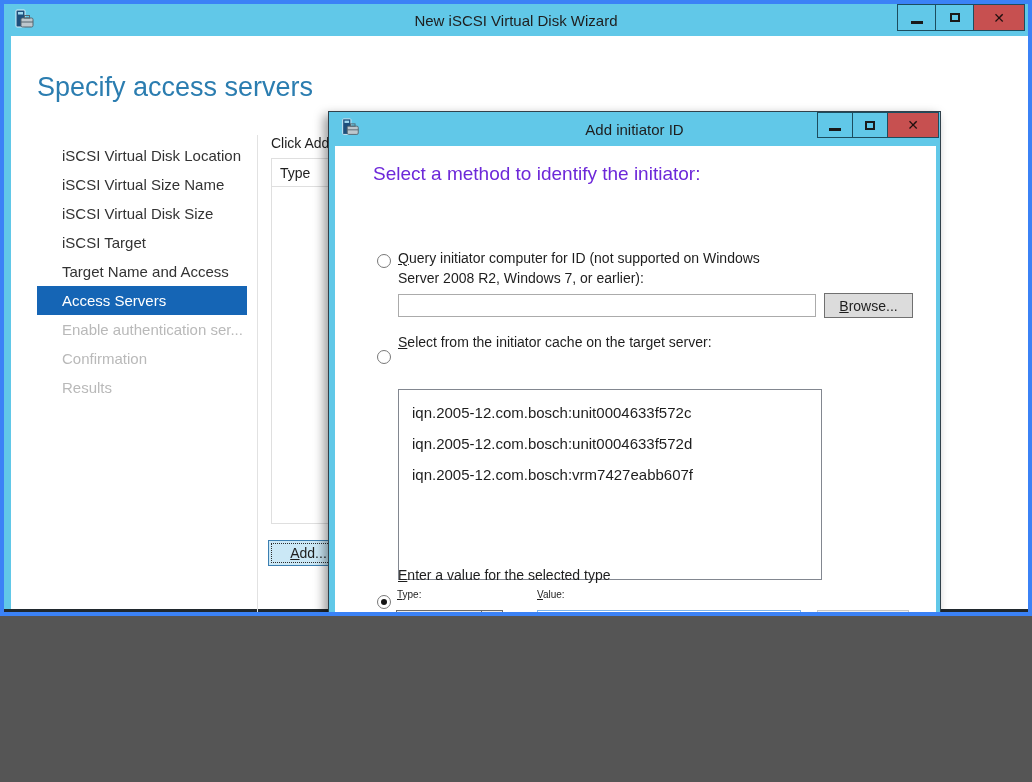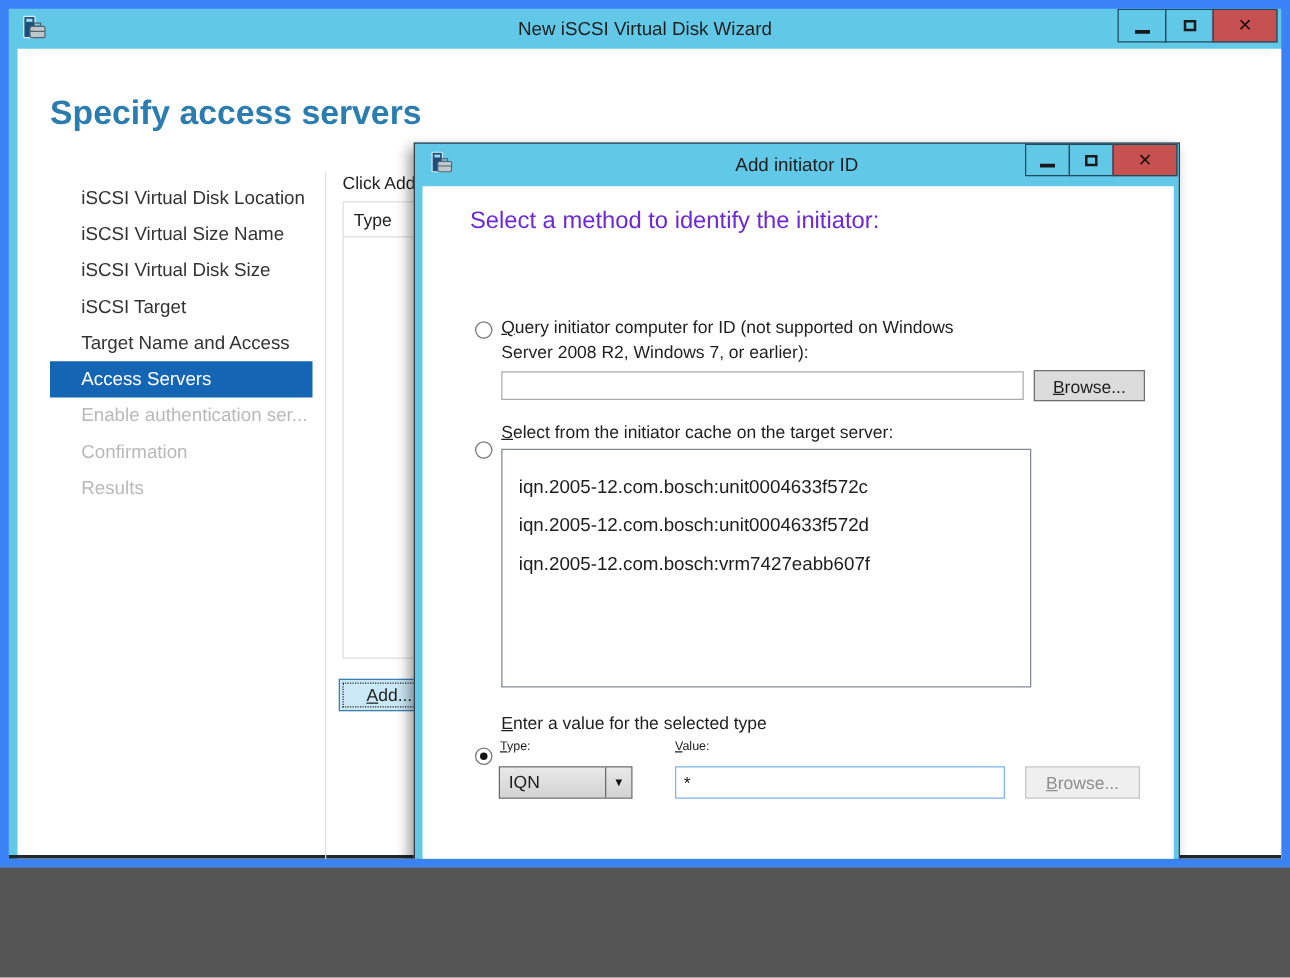--- a/index.html
+++ b/index.html
@@ -1,17 +1,17 @@
 <!DOCTYPE html>
 <html><head>
 <meta charset="utf-8">
 <style>
   html,body{margin:0;padding:0;background:#555;}
   *{box-sizing:border-box;font-family:"Liberation Sans","DejaVu Sans",sans-serif;}
-  .stage{position:relative;width:1032px;height:694px;background:#61c8e8;border:7px solid #3b82f6;overflow:hidden;}
+  .stage{position:relative;width:1032px;height:616px;background:#61c8e8;border:4px solid #3b82f6;overflow:hidden;}
   .abs{position:absolute;}
 
   
   .titlebar-title{font-size:15px;color:#1e1e1e;text-align:center;}
   .win-controls{display:flex;}
   .win-btn{height:27px;border:1px solid #1c4d5f;display:flex;align-items:center;justify-content:center;margin-left:-1px;cursor:default;}
   .win-btn.minb,.win-btn.maxb{width:39px;background:transparent;}
   .win-btn.closeb{width:52px;background:#c75050;}
   .min-glyph{width:12px;height:3px;background:#191919;margin-top:9px;}
   .max-glyph{width:10px;height:9px;border:2px solid #191919;}
@@ -34,27 +34,27 @@
   .radio{width:14px;height:14px;border:1px solid #787878;border-radius:50%;background:#fff;position:relative;}
   .radio.checked::after{content:"";position:absolute;inset:3px;border-radius:50%;background:#151515;}
 
   .opt-label{font-size:14px;color:#1e1e1e;white-space:pre-line;line-height:20px;}
   u{text-decoration:underline;}
 
   .combo{display:flex;background:linear-gradient(#e9e9e9,#d2d2d2);border:1px solid #6a6a6a;}
   .combo-text{flex:1;font-size:14px;color:#1e1e1e;padding:3px 0 0 7px;}
   .combo-arrow{width:21px;border-left:1px solid #6a6a6a;display:flex;align-items:center;justify-content:center;font-size:9px;color:#111;}
 
-  .listbox{background:#fff;border:1px solid #828790;overflow:hidden;padding-top:14px;}
+  .listbox{background:#fff;border:1px solid #828790;overflow:hidden;padding-top:7px;margin-top:33px;}
   .iqn-row{height:31px;line-height:31px;padding-left:13px;font-size:15px;color:#1e1e1e;}
 
   
   .main-white{background:#fff;}
   .main-footer{background:#f0f0f0;border-top:1px solid #dfdfdf;}
-  .page-heading{font-size:27px;font-weight:700;color:#2b7db0;}
+  .page-heading{font-size:27px;font-weight:400;color:#2b7db0;}
   .nav-item{height:29px;display:flex;align-items:center;padding-left:25px;font-size:15px;color:#333;}
   .nav-item.active{background:#1565b5;color:#fff;}
   .nav-item.disabled{color:#b9b9b9;}
   .v-divider{width:1px;background:#e2e2e2;}
   .instruction{font-size:14px;color:#1e1e1e;}
   .grid{background:#fff;border:1px solid #dfdfdf;}
   .grid-header{height:28px;border-bottom:1px solid #dfdfdf;display:flex;align-items:center;padding-left:8px;font-size:14px;color:#1e1e1e;}
 
   
   .dialog{background:#61c8e8;border:1px solid #31414b;box-shadow:-4px 4px 10px rgba(0,0,0,.4);z-index:10;}

